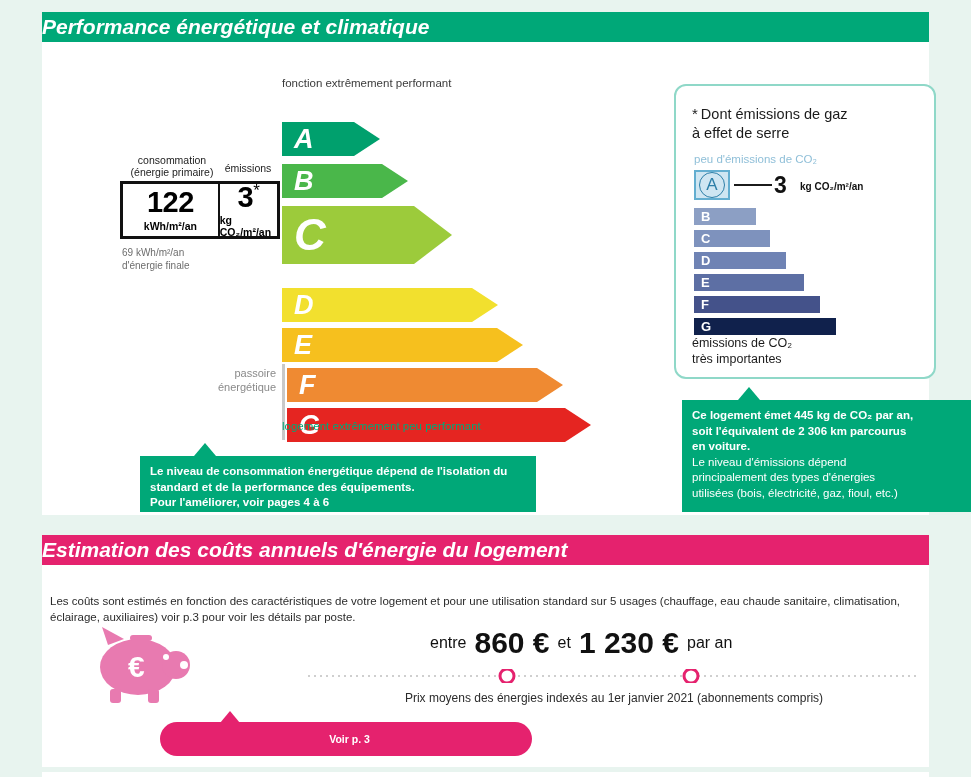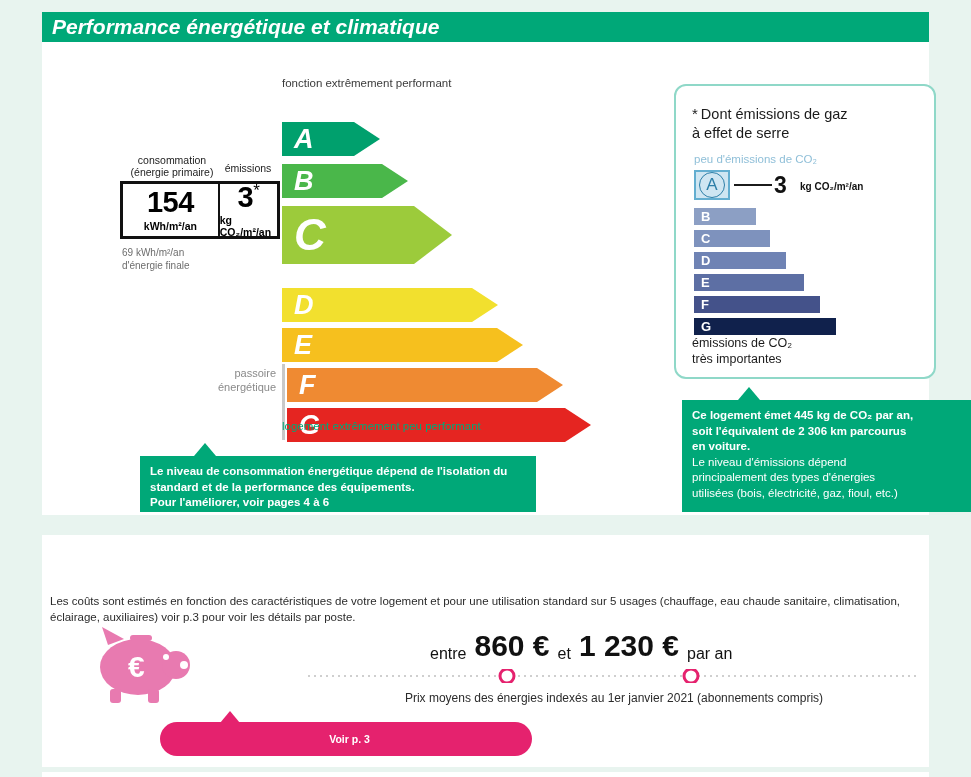--- a/index.html
+++ b/index.html
@@ -18,21 +18,20 @@
     background: #ffffff;
   }
   #card-perf { left: 42px; top: 12px; width: 887px; height: 503px; }
   #card-cost { left: 42px; top: 535px; width: 887px; height: 232px; }
   #card-bottom { left: 42px; top: 772px; width: 887px; height: 10px; background:#fff; }
 
   .section-header {
     height: 30px;
     display: flex;
     align-items: center;
-    padding-left: 10px;
     color: #ffffff;
     font-size: 21px;
     font-weight: bold;
     font-style: italic;
   }
   #perf-header { background: #00a878; }
   #cost-header { background: #e5226e; }
 
   
   .dpe-area { position: absolute; left: 0; top: 30px; width: 600px; height: 470px; }
@@ -171,21 +170,21 @@
   #tip-right { left: 696px; top: 375px; }
 
   
   #cost-desc {
     position: absolute; left: 8px; top: 58px; width: 872px;
     font-size: 11.5px; color: #2b2b2b; line-height: 1.4;
   }
   #piggy { position: absolute; left: 38px; top: 80px; width: 120px; height: 90px; }
   #cost-figures {
     position: absolute; left: 380px; top: 88px; width: 420px; height: 40px;
-    display: flex; align-items: flex-end;
+    display: flex; align-items: center;
   }
   #cost-figures .word { font-size: 16px; color: #111; margin: 0 8px; }
   #cost-figures .amount { font-size: 30px; font-weight: bold; color: #111; }
   #cost-axis { position: absolute; left: 262px; top: 134px; width: 620px; height: 14px; }
   #cost-note {
     position: absolute; left: 262px; top: 156px; width: 620px;
     text-align: center; font-size: 12px; color: #2b2b2b;
   }
   #cost-cta {
     position: absolute; left: 118px; top: 187px;
@@ -258,21 +257,21 @@
       <div class="caption-bottom">logement extrêmement peu performant</div>
 
       <div class="box-label" id="label-consommation">
         <div>consommation</div>
         <div>(énergie primaire)</div>
       </div>
       <div class="box-label" id="label-emissions">émissions</div>
 
       <div id="consumption-box">
         <div class="cell" id="cell-energy">
-          <div class="big-num">154</div>
+          <div class="big-num">122</div>
           <div class="unit">kWh/m²/an</div>
         </div>
         <div class="cell" id="cell-ges">
           <div class="big-num">
             <span>3</span><span class="star">*</span>
           </div>
           <div class="unit">kg CO₂/m²/an</div>
         </div>
       </div>
 
@@ -338,20 +337,23 @@
       <div class="bold">Ce logement émet 445 kg de CO₂ par an,</div>
       <div class="bold">soit l'équivalent de 2 306 km parcourus</div>
       <div class="bold">en voiture.</div>
       <div>Le niveau d'émissions dépend</div>
       <div>principalement des types d'énergies</div>
       <div>utilisées (bois, électricité, gaz, fioul, etc.)</div>
     </div>
   </div>
 
   <div class="card" id="card-cost">
+    <div class="section-header" id="cost-header">
+      <span>Estimation des coûts annuels d'énergie du logement</span>
+    </div>
 
     <div id="cost-desc">Les coûts sont estimés en fonction des caractéristiques de votre logement et pour une utilisation standard sur 5 usages (chauffage, eau chaude sanitaire, climatisation, éclairage, auxiliaires) voir p.3 pour voir les détails par poste.</div>
 
     <svg id="piggy" viewBox="0 0 120 90">
       <ellipse cx="58" cy="52" rx="38" ry="28" fill="#e87ab0"></ellipse>
       <path d="M28 30 L22 12 L44 24 Z" fill="#e87ab0"></path>
       <circle cx="96" cy="50" r="14" fill="#e87ab0"></circle>
       <circle cx="104" cy="50" r="4" fill="#fff"></circle>
       <circle cx="86" cy="42" r="3" fill="#fff"></circle>
       <rect x="30" y="74" width="11" height="14" rx="3" fill="#e87ab0"></rect>

